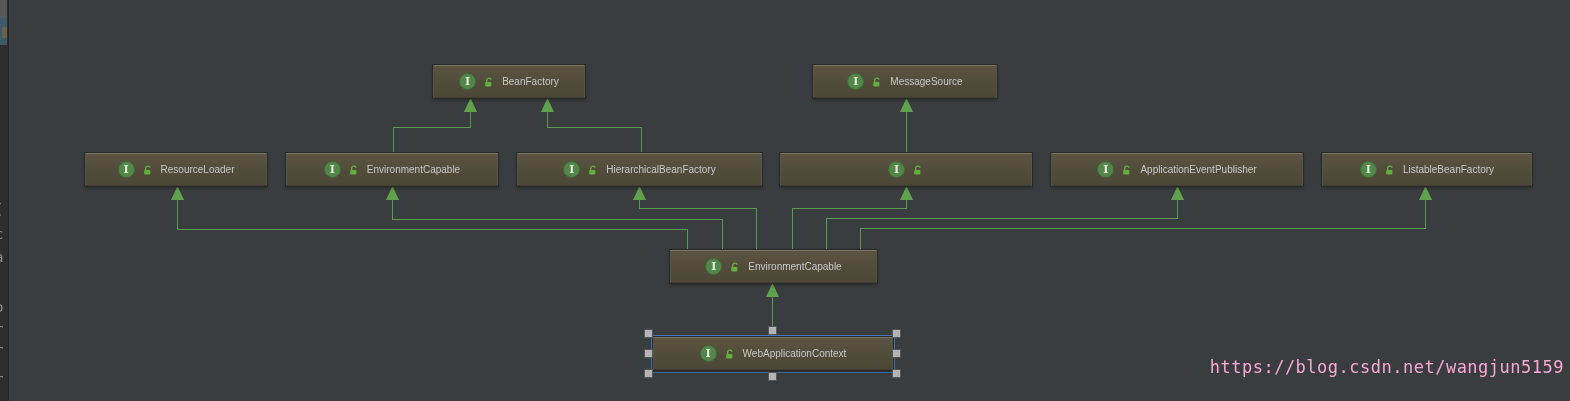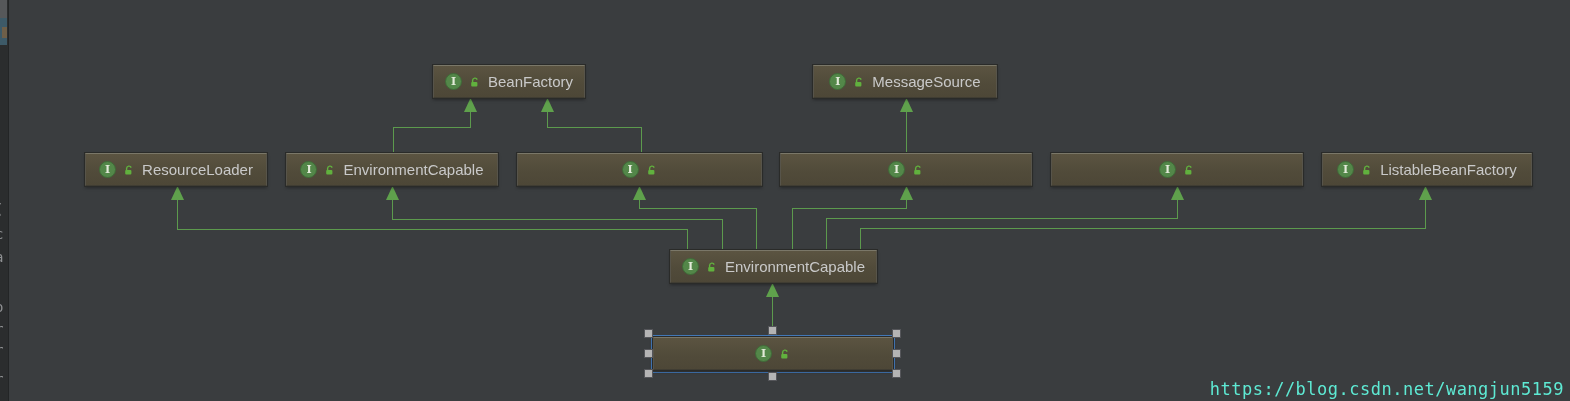--- a/index.html
+++ b/index.html
@@ -20,35 +20,35 @@
   #edge-layer path{fill:#5fa14c;stroke:none;}
   
   .node{
     position:absolute;height:33px;box-sizing:border-box;
     display:flex;align-items:center;justify-content:center;gap:7px;
     background:linear-gradient(180deg,#5b5441 0%,#514b3a 55%,#4d4737 100%);
     border:1px solid;border-color:#7a7768 #57544a #403d33 #57544a;
     box-shadow:0 0 0 1px #2a2b29,0 2px 3px rgba(0,0,0,.35);
     cursor:default;
   }
-  .node .label{color:#c9c9c9;font-size:15px;white-space:nowrap;}
+  .node .label{color:#c9c9c9;font-size:10px;white-space:nowrap;}
   .if-icon{
     width:17px;height:17px;border-radius:50%;flex:0 0 auto;
     background:#538749;border:1px solid #3f6b38;box-sizing:border-box;
     display:flex;align-items:center;justify-content:center;
   }
   .if-letter{color:#e2ead9;font:bold 11px "DejaVu Serif",serif;line-height:1;}
   .lock{flex:0 0 auto;margin-top:1px;}
   
   #selection-rect{position:absolute;left:651px;top:335px;width:242px;height:36px;border:1px solid #4379b8;background:transparent;}
   .handle{position:absolute;width:7px;height:7px;background:#b4b4b4;box-shadow:0 0 0 1px #55565a;}
   
   #watermark{
-    position:absolute;right:6px;bottom:2px;
-    color:#5eead4;font:17px "DejaVu Sans Mono",monospace;letter-spacing:.5px;
+    position:absolute;right:6px;bottom:24px;
+    color:#f9a8d4;font:17px "DejaVu Sans Mono",monospace;letter-spacing:.5px;
   }
 </style>
 </head>
 <body>
 
 <div id="canvas">
 
   <svg id="edge-layer" width="1570" height="401" viewBox="0 0 1570 401">
     <g>
       <polyline points="393.5,153 393.5,127.5 470.5,127.5 470.5,111"></polyline>
@@ -134,38 +134,40 @@
     <span class="label">EnvironmentCapable</span>
   </div>
   <div class="node" style="left:517px;top:153px;width:245px;">
     <span class="if-icon">
         <span class="if-letter">I</span>
       </span>
     <svg class="lock" width="12" height="12" viewBox="0 0 12 12">
         <path d="M3.6 6.2 L3.6 4.4 A2.4 2.4 0 0 1 8.2 3.6" fill="none" stroke="#61b13e" stroke-width="1.4"></path>
         <rect x="2.2" y="6" width="6.2" height="4.6" rx="1" fill="#61b13e"></rect>
       </svg>
+    <span class="label">HierarchicalBeanFactory</span>
   </div>
   <div class="node" style="left:780px;top:153px;width:252px;">
     <span class="if-icon">
         <span class="if-letter">I</span>
       </span>
     <svg class="lock" width="12" height="12" viewBox="0 0 12 12">
         <path d="M3.6 6.2 L3.6 4.4 A2.4 2.4 0 0 1 8.2 3.6" fill="none" stroke="#61b13e" stroke-width="1.4"></path>
         <rect x="2.2" y="6" width="6.2" height="4.6" rx="1" fill="#61b13e"></rect>
       </svg>
   </div>
   <div class="node" style="left:1051px;top:153px;width:252px;">
     <span class="if-icon">
         <span class="if-letter">I</span>
       </span>
     <svg class="lock" width="12" height="12" viewBox="0 0 12 12">
         <path d="M3.6 6.2 L3.6 4.4 A2.4 2.4 0 0 1 8.2 3.6" fill="none" stroke="#61b13e" stroke-width="1.4"></path>
         <rect x="2.2" y="6" width="6.2" height="4.6" rx="1" fill="#61b13e"></rect>
       </svg>
+    <span class="label">ApplicationEventPublisher</span>
   </div>
   <div class="node" style="left:1322px;top:153px;width:210px;">
     <span class="if-icon">
         <span class="if-letter">I</span>
       </span>
     <svg class="lock" width="12" height="12" viewBox="0 0 12 12">
         <path d="M3.6 6.2 L3.6 4.4 A2.4 2.4 0 0 1 8.2 3.6" fill="none" stroke="#61b13e" stroke-width="1.4"></path>
         <rect x="2.2" y="6" width="6.2" height="4.6" rx="1" fill="#61b13e"></rect>
       </svg>
     <span class="label">ListableBeanFactory</span>
@@ -184,20 +186,21 @@
 
   <div id="selection-rect"></div>
   <div class="node" style="left:653px;top:337px;width:240px;">
     <span class="if-icon">
         <span class="if-letter">I</span>
       </span>
     <svg class="lock" width="12" height="12" viewBox="0 0 12 12">
         <path d="M3.6 6.2 L3.6 4.4 A2.4 2.4 0 0 1 8.2 3.6" fill="none" stroke="#61b13e" stroke-width="1.4"></path>
         <rect x="2.2" y="6" width="6.2" height="4.6" rx="1" fill="#61b13e"></rect>
       </svg>
+    <span class="label">WebApplicationContext</span>
   </div>
 
   <div class="handle" style="left:645px;top:330px;"></div>
   <div class="handle" style="left:769px;top:327px;"></div>
   <div class="handle" style="left:893px;top:330px;"></div>
   <div class="handle" style="left:645px;top:350px;"></div>
   <div class="handle" style="left:893px;top:350px;"></div>
   <div class="handle" style="left:645px;top:370px;"></div>
   <div class="handle" style="left:769px;top:373px;"></div>
   <div class="handle" style="left:893px;top:370px;"></div>

